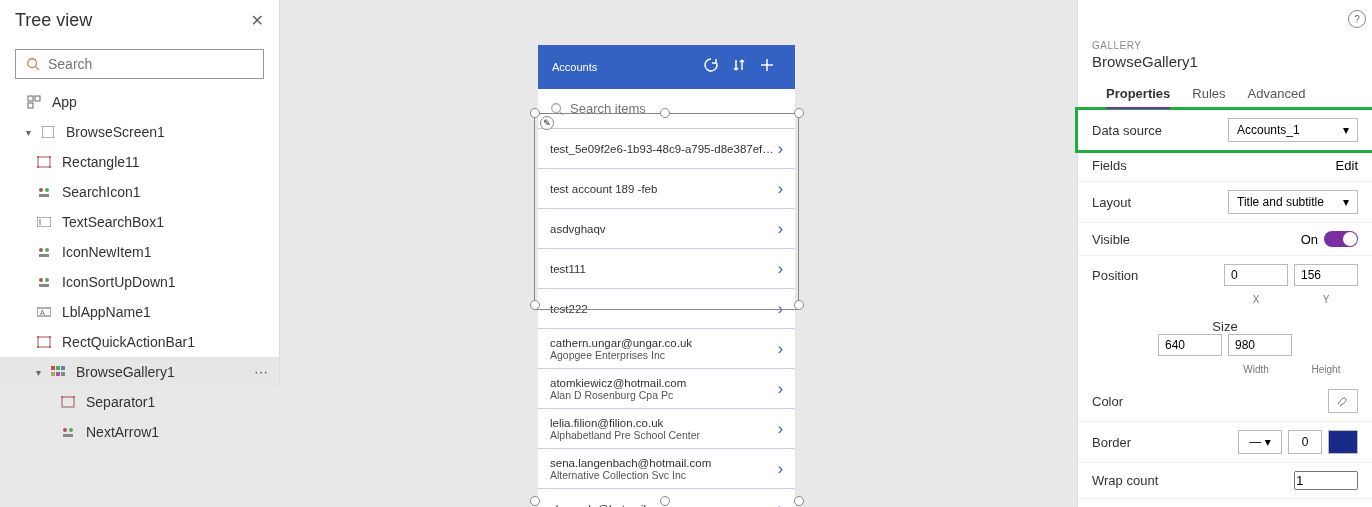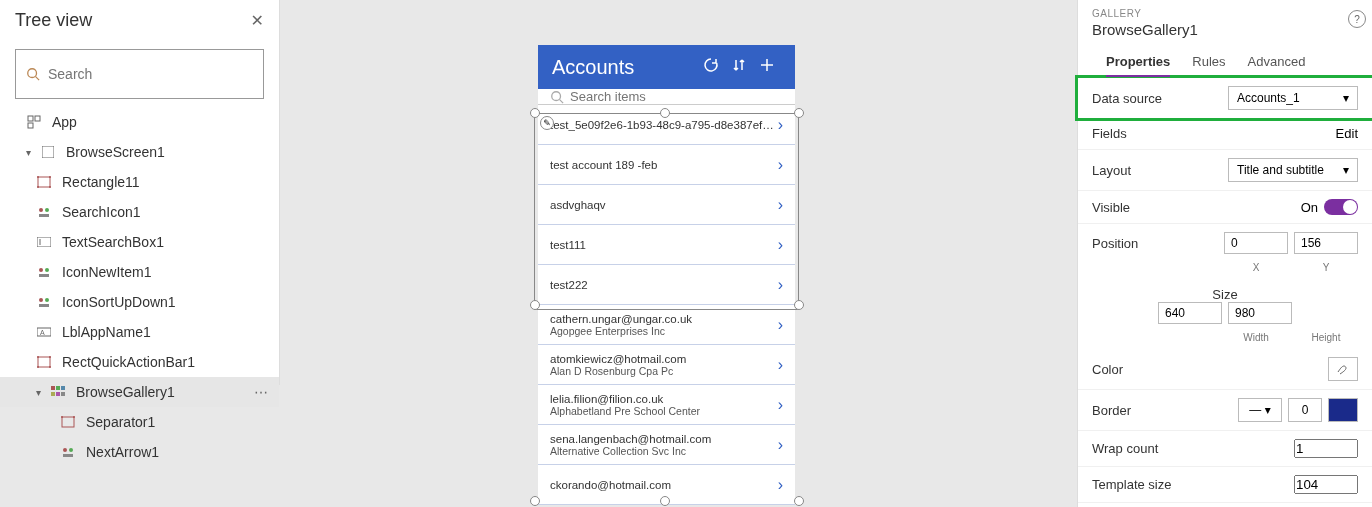--- a/index.html
+++ b/index.html
@@ -3,56 +3,56 @@
 <meta charset="utf-8">
 <style>
 * { box-sizing: border-box; margin: 0; padding: 0; font-family: "Segoe UI", Arial, sans-serif; }
 body { width: 1372px; height: 507px; background: #e8e8e8; position: relative; overflow: hidden; }
 
 
 .tree-panel { position: absolute; left: 0; top: 0; width: 280px; height: 385px; background: #fff; border-right: 1px solid #ddd; }
 .tree-header { display: flex; justify-content: space-between; align-items: center; padding: 10px 15px; }
 .tree-header h2 { font-size: 18px; font-weight: 500; color: #333; }
 .tree-close { font-size: 16px; color: #666; cursor: pointer; }
-.search-box { margin: 8px 15px; border: 1px solid #999; display: flex; align-items: center; padding: 16px 10px; }
+.search-box { margin: 8px 15px; border: 1px solid #999; display: flex; align-items: center; padding: 6px 10px; }
 .search-box svg { width: 14px; height: 14px; margin-right: 8px; }
 .search-box input { border: none; outline: none; font-size: 14px; flex: 1; color: #666; }
 .tree-list { margin-top: 4px; }
 .tree-item { display: flex; align-items: center; padding: 7px 10px 7px 18px; font-size: 14px; color: #333; cursor: pointer; }
 .tree-item.root { padding-left: 26px; }
 .tree-item.child { padding-left: 36px; }
 .tree-item.grandchild { padding-left: 60px; }
 .tree-item.selected { background: #e6e6e6; }
 .tree-item .chev { width: 10px; margin-right: 4px; font-size: 10px; color: #666; }
 .tree-item .ticon { width: 16px; height: 16px; margin-right: 10px; display: inline-flex; align-items: center; justify-content: center; }
 .tree-item .dots { margin-left: auto; color: #666; letter-spacing: 1px; }
 
 
 .canvas { position: absolute; left: 280px; top: 0; right: 300px; height: 507px; background: #e8e8e8; }
 .phone { position: absolute; left: 258px; top: 45px; width: 257px; background: #fff; }
 .phone-header { background: #3361c4; color: #fff; height: 44px; display: flex; align-items: center; padding: 0 14px; }
-.phone-header .title { font-size: 20px; flex: 1; }
+.phone-header .title { font-size: 11px; flex: 1; }
 .phone-header .hicon { width: 28px; text-align: center; font-size: 16px; cursor: pointer; }
-.phone-search { display: flex; align-items: center; padding: 0 12px; border-bottom: 1px solid #ccc; }
+.phone-search { display: flex; align-items: center; padding: 12px 12px; border-bottom: 1px solid #ccc; }
 .phone-search svg { width: 14px; height: 14px; margin-right: 6px; }
 .phone-search input { border: none; outline: none; font-size: 13px; flex: 1; color: #888; }
 .gallery { position: relative; }
 .gallery-item { display: flex; align-items: center; padding: 7px 12px; border-bottom: 1px solid #c7d1e8; min-height: 40px; }
 .gallery-item .texts { flex: 1; overflow: hidden; }
 .gallery-item .line1 { font-size: 11.5px; color: #333; white-space: nowrap; overflow: hidden; text-overflow: ellipsis; }
 .gallery-item .line2 { font-size: 10.5px; color: #555; }
 .gallery-item .arrow { color: #3361c4; font-size: 16px; }
 
 .sel-handle { position: absolute; width: 10px; height: 10px; background: #fff; border: 1px solid #888; border-radius: 50%; }
 .sel-border { position: absolute; border: 1px solid #888; pointer-events: none; }
 
 
 .props { position: absolute; right: 0; top: 0; width: 295px; height: 507px; background: #fff; border-left: 1px solid #ddd; }
 .props-top { padding: 8px 14px 0 14px; }
-.props-type { font-size: 10px; color: #888; letter-spacing: 0.5px; }
+.props-type { font-size: 10px; color: #888; letter-spacing: 0.5px; margin-top: 32px; }
 .props-name { font-size: 15px; color: #333; margin-top: 2px; }
 .props-help { position: absolute; right: 6px; top: 10px; width: 18px; height: 18px; border: 1px solid #888; border-radius: 50%; font-size: 10px; display: flex; align-items: center; justify-content: center; color: #666; }
 .props-tabs { display: flex; border-bottom: 1px solid #ddd; margin-top: 10px; padding: 0 14px; gap: 22px; }
 .props-tab { font-size: 13px; padding: 6px 0; cursor: pointer; color: #555; }
 .props-tab.active { color: #333; font-weight: 600; border-bottom: 2px solid #7b2fa0; }
 .props-rows { }
 .prop-row { display: flex; align-items: center; justify-content: space-between; padding: 8px 14px; font-size: 13px; border-bottom: 1px solid #f0f0f0; }
 .prop-row .label { color: #333; }
 .prop-row .link { color: #000000; cursor: pointer; }
 .prop-row .select { border: 1px solid #bbb; padding: 4px 8px; font-size: 12px; min-width: 130px; display: flex; justify-content: space-between; align-items: center; background: #fff; }

